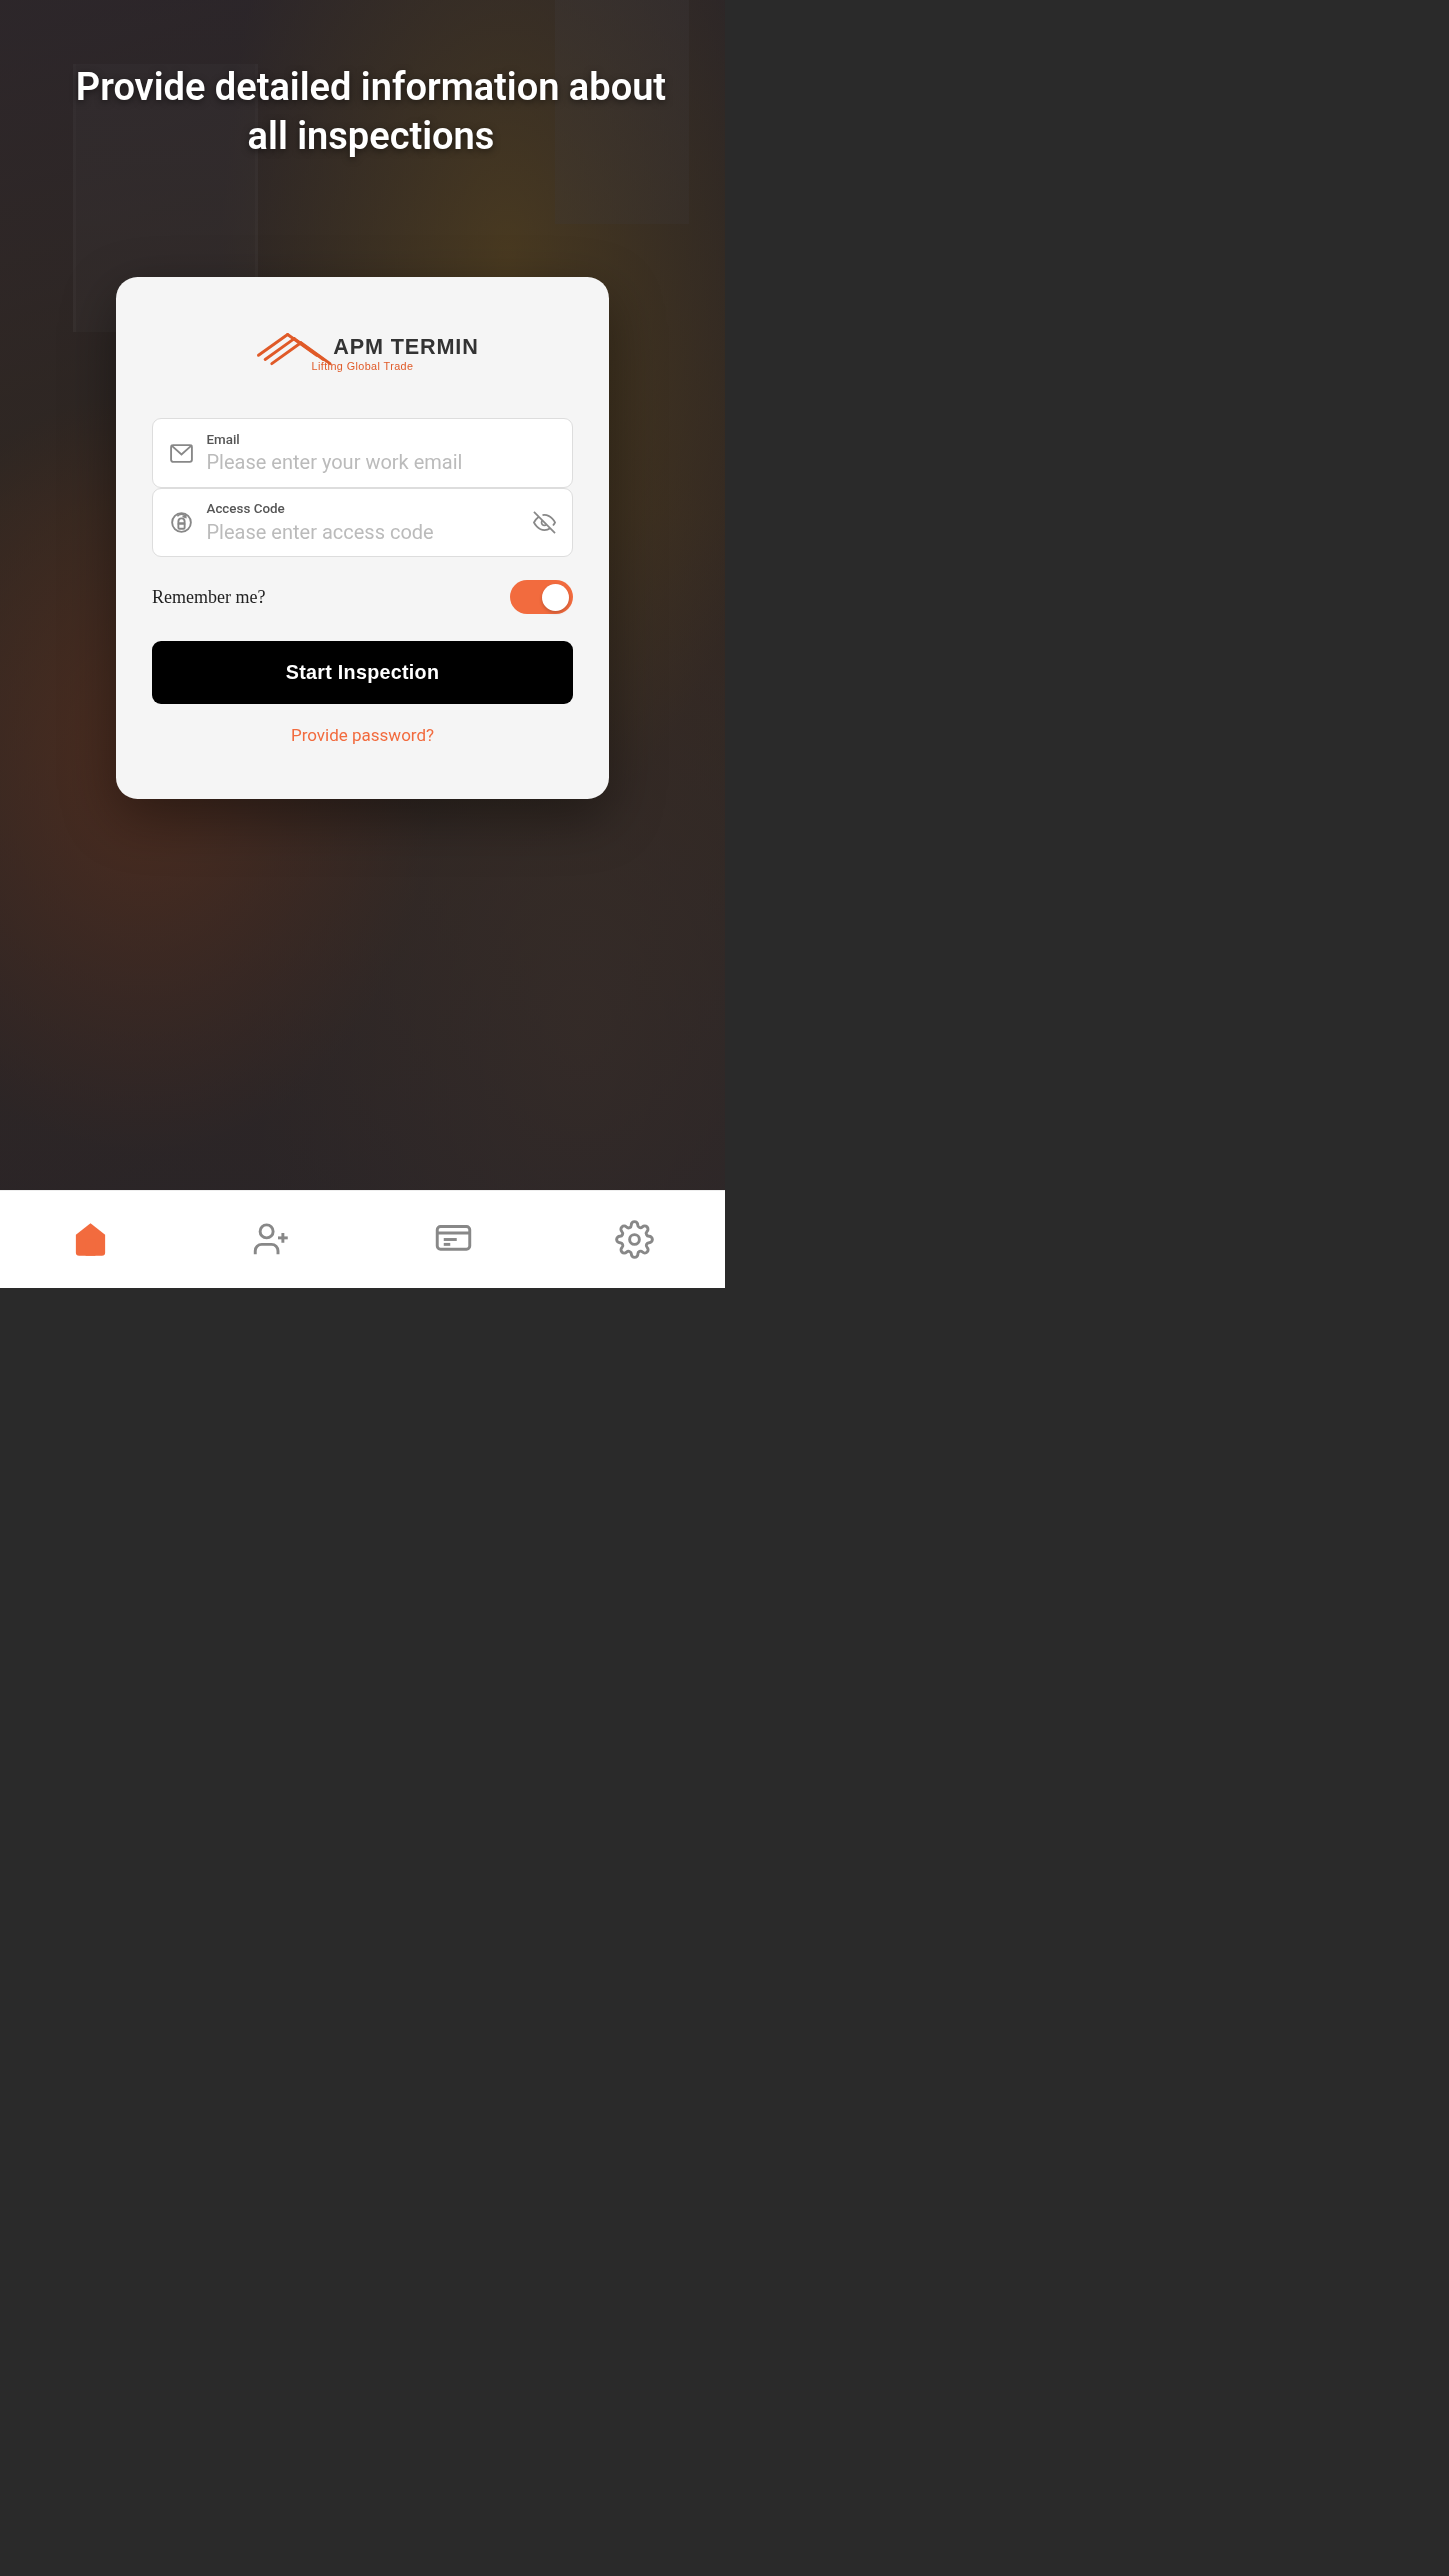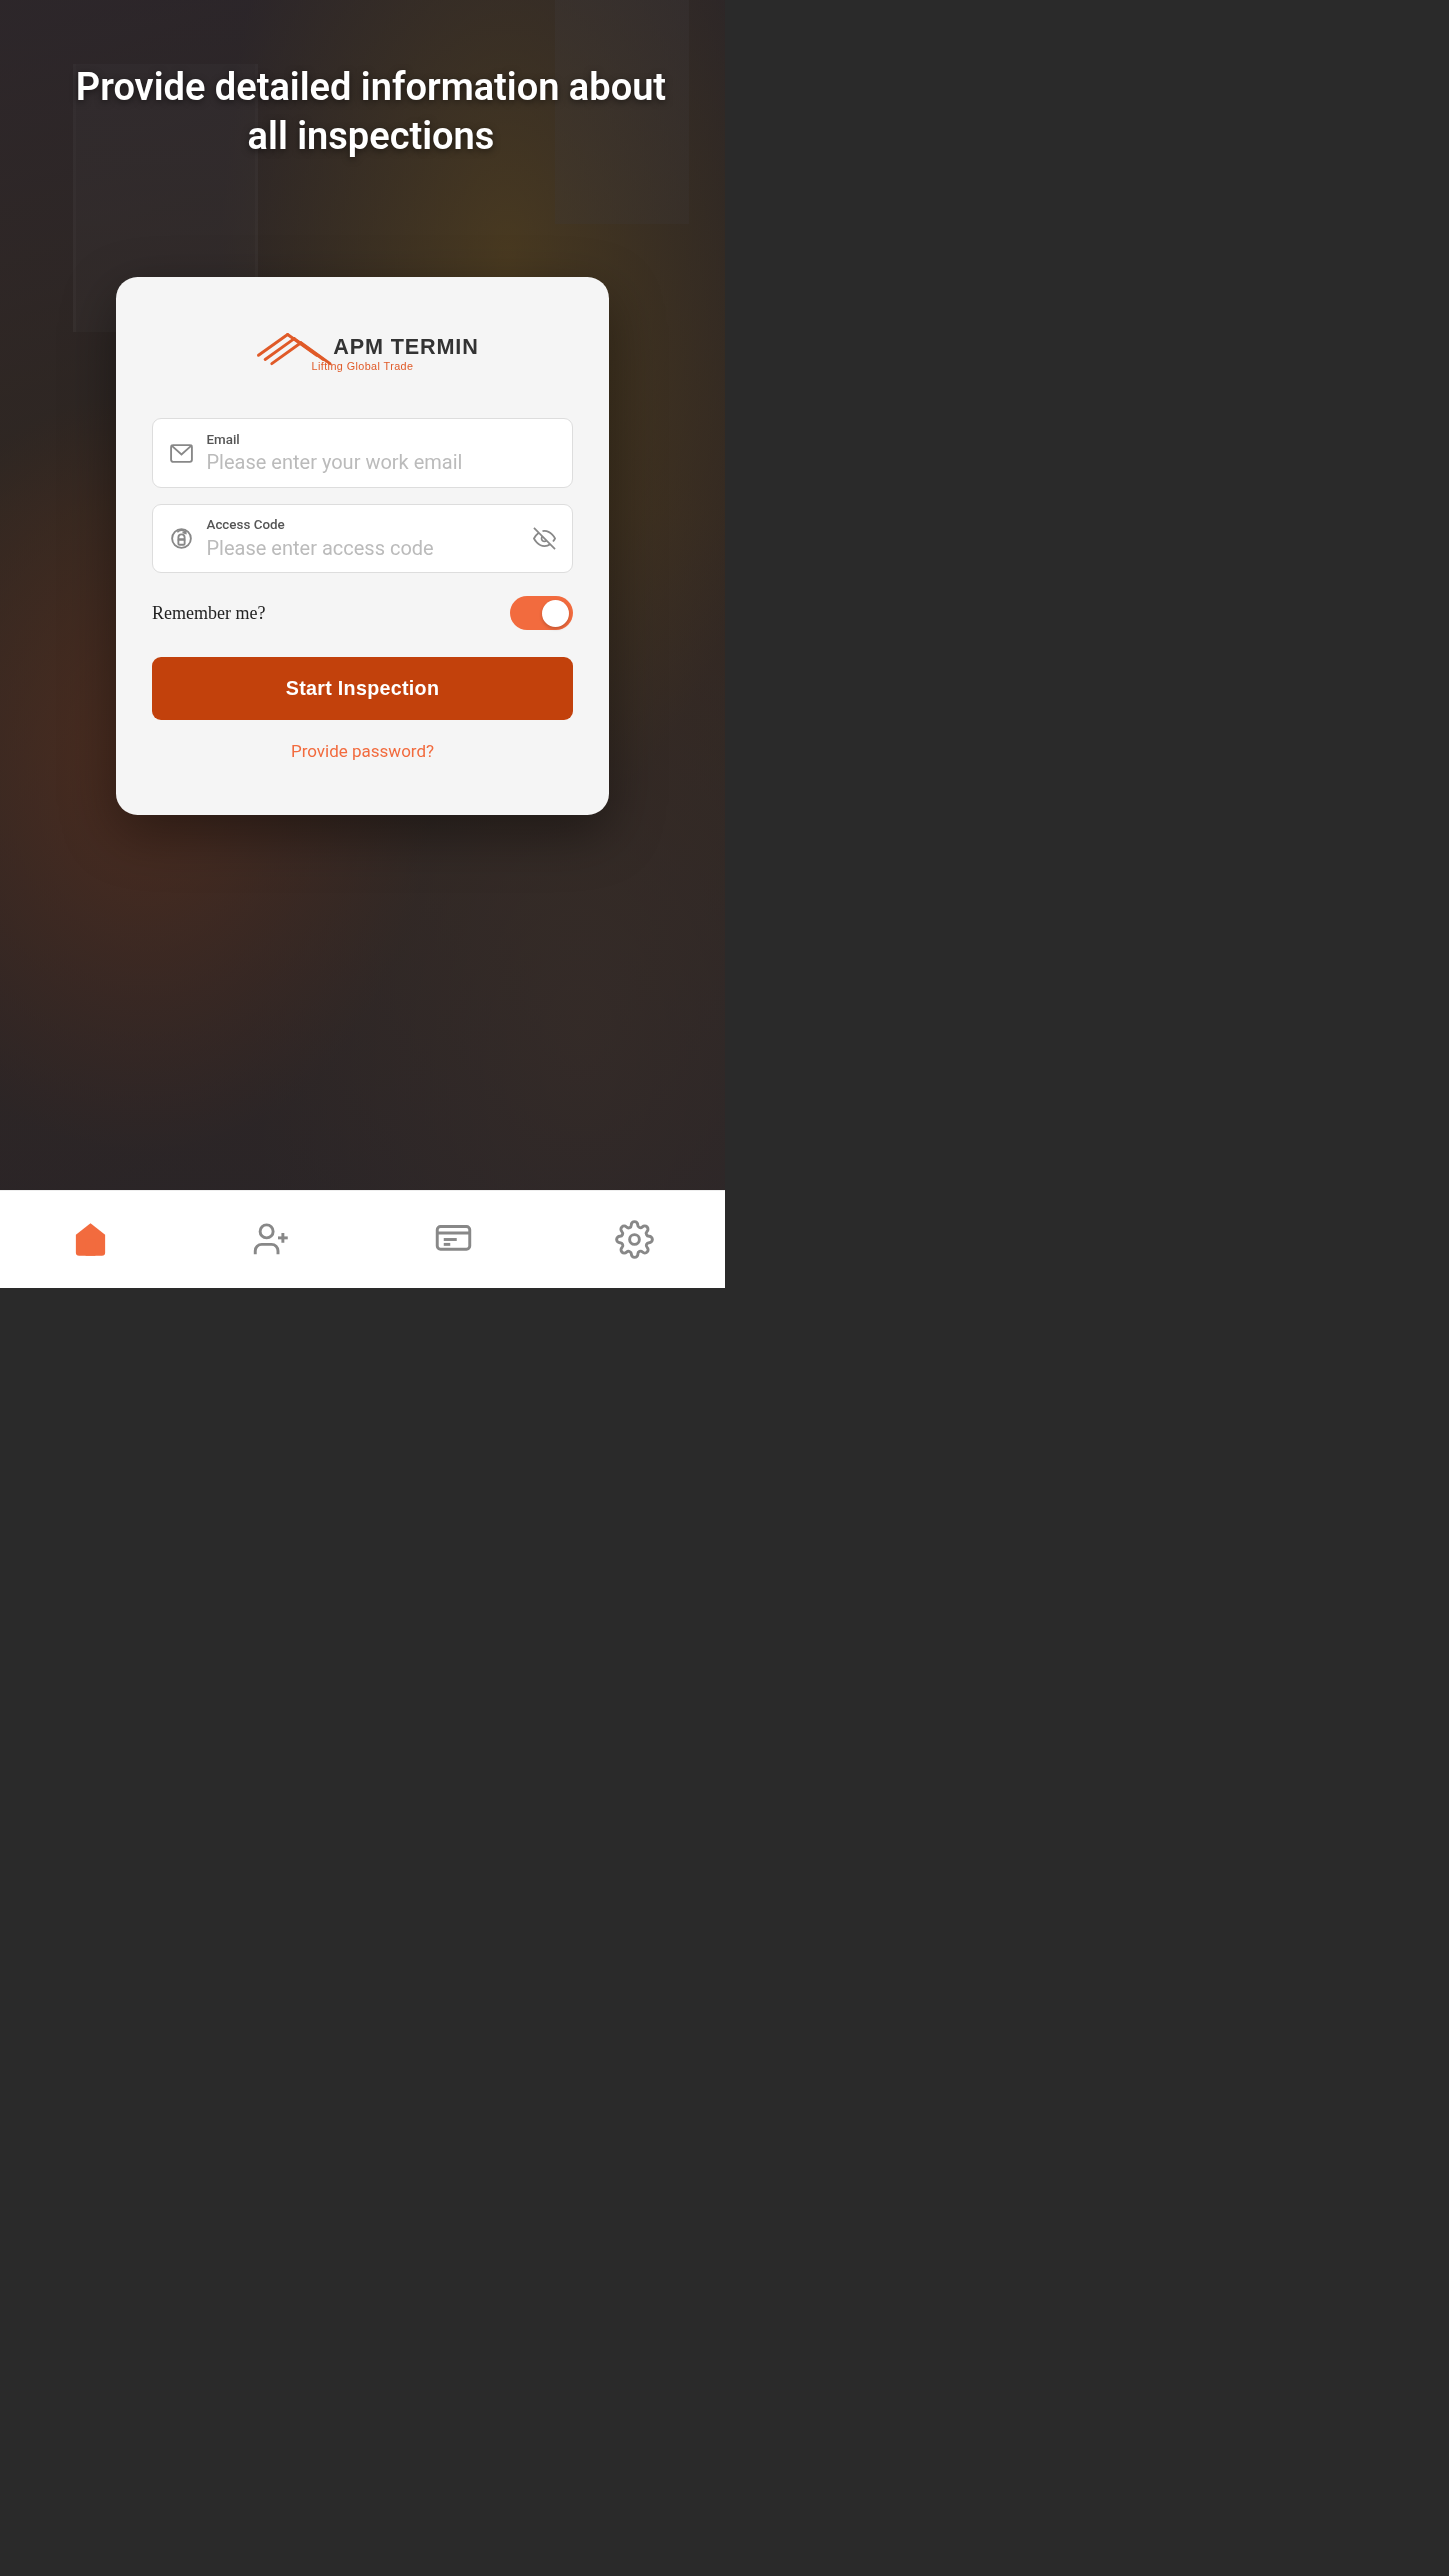--- a/index.html
+++ b/index.html
@@ -115,21 +115,20 @@
       margin-bottom: 29px;
       font-weight: 400;
     }
 
     
     .input-field {
       background: #ffffff;
       border: 1.3px solid #ddd;
       border-radius: 9px;
       padding: 12.5px 16px;
-      margin-bottom: 16px;
       display: flex;
       align-items: center;
       gap: 12.5px;
       position: relative;
     }
 
     .input-icon {
       width: 25px;
       height: 25px;
       flex-shrink: 0;
@@ -193,21 +192,21 @@
       width: 27px;
       height: 27px;
       background: #ffffff;
       border-radius: 50%;
       box-shadow: 0 1.8px 3.6px rgba(0,0,0,0.2);
     }
 
     
     .start-btn {
       width: 100%;
-      background: #c2410c;
+      background: #000000;
       color: #fff;
       border: none;
       border-radius: 9px;
       padding: 19.7px;
       font-size: 19.7px;
       font-weight: 600;
       cursor: pointer;
       margin-bottom: 21.5px;
       letter-spacing: 0.3px;
     }

